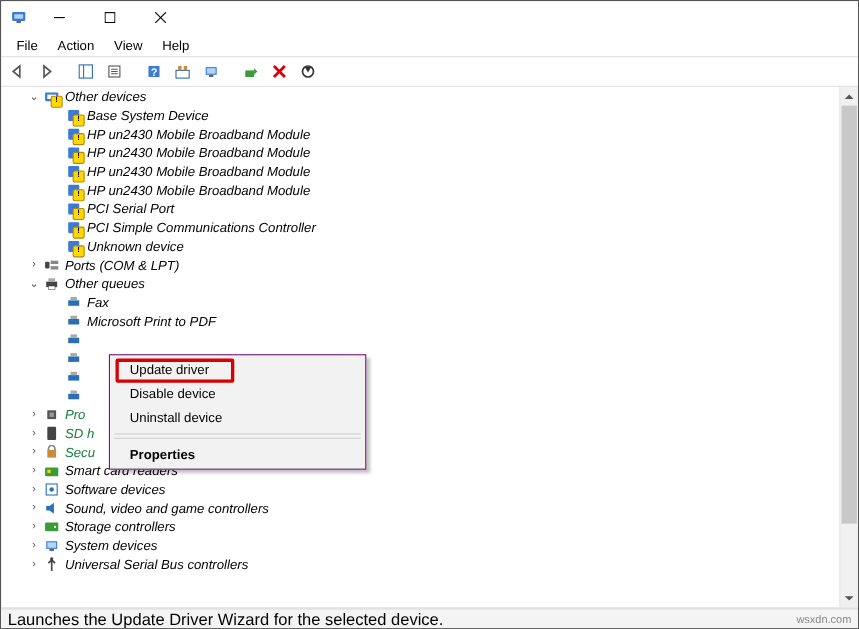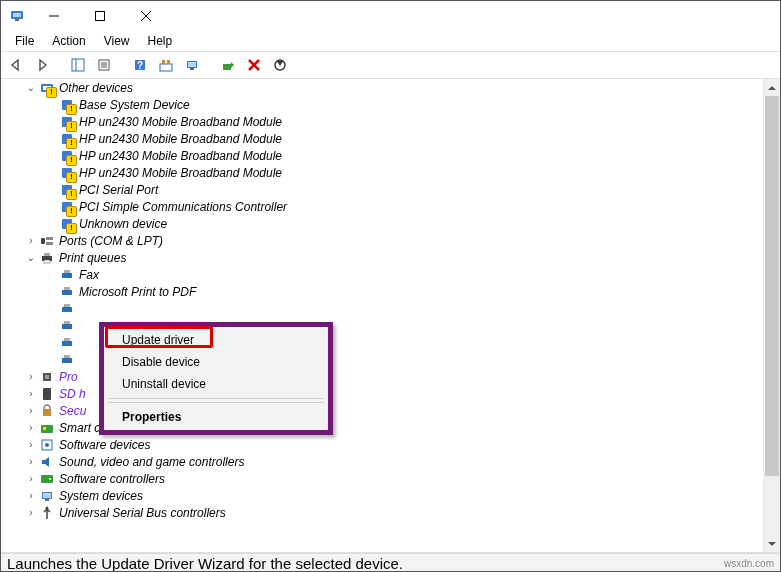--- a/index.html
+++ b/index.html
@@ -14,26 +14,26 @@
   .menubar span { padding:2px 8px; }
   .toolbar { height:28px; border-top:1px solid #e0e0e0; border-bottom:1px solid #e0e0e0; display:flex; align-items:center; padding:0 4px; gap:4px; }
   .tbtn { width:22px; height:22px; display:flex; align-items:center; justify-content:center; border:1px solid transparent; }
   .tbtn.sep { width:6px; }
   .tree { position:relative; height:474px; overflow:hidden; font-size:12px; border-bottom:1px solid #e0e0e0; }
   .row { display:flex; align-items:center; height:17px; white-space:nowrap; }
   .exp { width:16px; height:16px; display:flex; align-items:center; justify-content:center; font-size:10px; color:#555; }
   .ic { width:16px; height:16px; margin-right:4px; display:flex; align-items:center; justify-content:center; }
   .lbl { padding-top:1px;font-style:italic; }
   .ind0 { padding-left:22px; } .ind2 { padding-left:58px; }
-  .cut .lbl { color:#6d28d9; }
+  .cut .lbl { color:#15803d; }
   .scrollbar { position:absolute; right:0; top:0; bottom:0; width:17px; background:#f0f0f0; border-left:1px solid #e8e8e8; }
   .sbtn { height:17px; display:flex; align-items:center; justify-content:center; }
   .sbtn svg { width:8px; height:8px; fill:#555; }
   .thumb { position:absolute; left:1px; right:1px; top:17px; height:380px; background:#c8c8c8; }
-  .ctxmenu { position:absolute; left:98px; top:321px; width:234px; background:#f2f2f2; border:5px solid #701a75; box-shadow:3px 3px 3px rgba(0,0,0,0.25); padding:2px; font-size:12px; }
+  .ctxmenu { position:absolute; left:98px; top:321px; width:234px; background:#f2f2f2; border:1px solid #701a75; box-shadow:3px 3px 3px rgba(0,0,0,0.25); padding:2px; font-size:12px; }
   .ctxmenu .it { height:22px; display:flex; align-items:center; padding:0 16px; }
   .ctxmenu .divider { height:1px; background:#d0d0d0; margin:3px 2px; }
   .ctxmenu .bold { font-weight:600; }
   .highlight { position:absolute; left:104px; top:325px; width:108px; height:22px; border:3px solid #d80000; border-radius:2px; pointer-events:none; }
   .statusbar { height:20px; display:flex; align-items:center; padding:0 6px; font-size:15px; background:#f4f4f4; border-top:1px solid #d8d8d8; }
   .credit { position:absolute; right:6px; bottom:2px; font-size:10px; color:#888; }
   .warn { position:relative; }
   .warn::after { content:"!"; position:absolute; right:-2px; bottom:-2px; width:9px; height:9px; background:#ffd800; border:1px solid #b8860b; border-radius:2px; font-size:7px; line-height:8px; text-align:center; color:#000; font-weight:bold; }
 </style>
 </head>
@@ -232,21 +232,21 @@
 
   <div class="row ind0">
       <span class="exp">⌄</span>
       <span class="ic">
         <svg width="14" height="12">
           <rect x="2" y="4" width="10" height="5" fill="#444"></rect>
           <rect x="4" y="1" width="6" height="3" fill="#aaa"></rect>
           <rect x="4" y="8" width="6" height="3" fill="#fff" stroke="#444" stroke-width="0.5"></rect>
         </svg>
       </span>
-      <span class="lbl">Print queues</span>
+      <span class="lbl">Other queues</span>
     </div>
   <div class="row ind2">
       <span class="ic">
         <svg width="14" height="12">
           <rect x="2" y="4" width="10" height="5" fill="#2a6fb5"></rect>
           <rect x="4" y="1" width="6" height="3" fill="#aaa"></rect>
         </svg>
       </span>
       <span class="lbl">Fax</span>
     </div>
@@ -351,21 +351,21 @@
       <span class="lbl">Sound, video and game controllers</span>
     </div>
   <div class="row ind0">
       <span class="exp">›</span>
       <span class="ic">
         <svg width="14" height="12">
           <rect x="1" y="2" width="12" height="8" fill="#3a9b3a" rx="1"></rect>
           <circle cx="10" cy="6" r="1" fill="#fff"></circle>
         </svg>
       </span>
-      <span class="lbl">Software controllers</span>
+      <span class="lbl">Storage controllers</span>
     </div>
   <div class="row ind0">
       <span class="exp">›</span>
       <span class="ic">
         <svg width="14" height="12">
           <rect x="2" y="2" width="10" height="7" fill="#3a7bd5"></rect>
           <rect x="3" y="3" width="8" height="5" fill="#b3d4ff"></rect>
           <rect x="5" y="9" width="4" height="2" fill="#666"></rect>
         </svg>
       </span>

